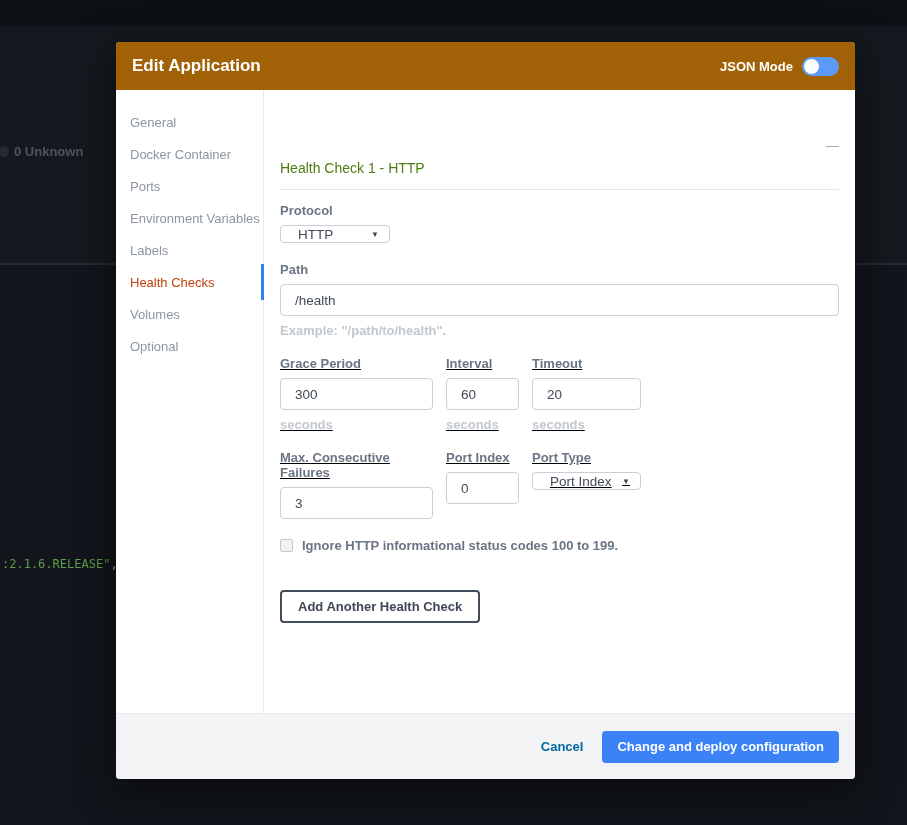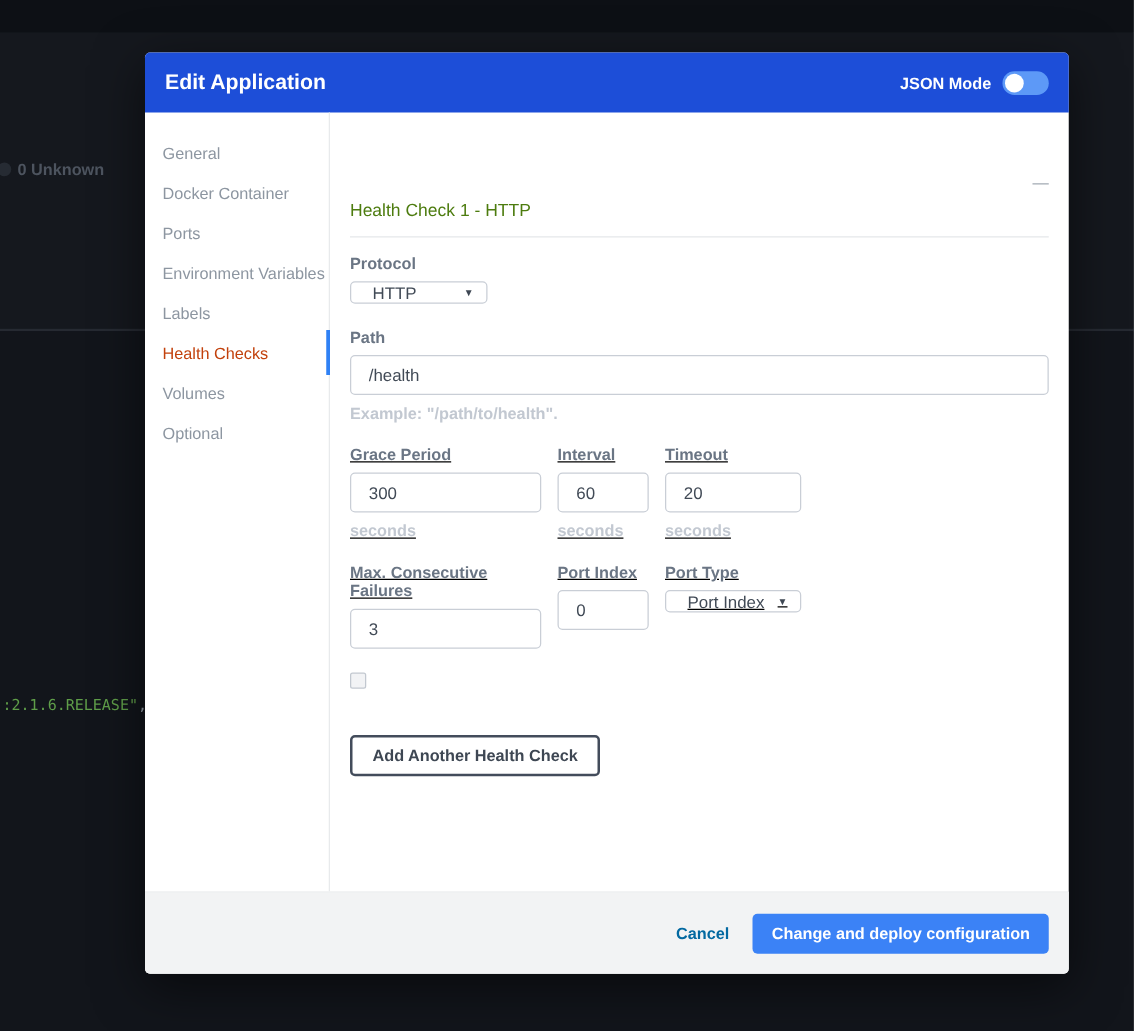--- a/index.html
+++ b/index.html
@@ -7,34 +7,34 @@
   body {
     font-family:"Liberation Sans", sans-serif;
     background:#12151b;
     position:relative;
   }
   
   .bg-topbar { position:absolute; left:0; top:0; width:907px; height:26px; background:#0d1015; }
   .bg-mid    { position:absolute; left:0; top:26px; width:907px; height:237px; background:#15181e; }
   .bg-divider{ position:absolute; left:0; top:263px; width:907px; height:2px; background:#262a32; }
   .bg-low    { position:absolute; left:0; top:265px; width:907px; height:560px; background:#12151b; }
-  .bg-status { position:absolute; left:14px; top:128px; font-size:13px; font-weight:700; color:#4d545f; display:flex; align-items:center; }
+  .bg-status { position:absolute; left:14px; top:144px; font-size:13px; font-weight:700; color:#4d545f; display:flex; align-items:center; }
   .bg-status-dot { position:absolute; left:-16px; top:2px; width:11px; height:11px; border-radius:50%; background:#262b33; }
   .bg-code { position:absolute; left:2px; top:557px; font-family:"DejaVu Sans Mono", monospace; font-size:12px; }
   .bg-code .green { color:#5f9e49; }
   .bg-code .plain { color:#9aa3ad; }
 
   
   .modal {
     position:absolute; left:116px; top:42px; width:739px; height:737px;
     background:#ffffff; border-radius:4px; box-shadow:0 10px 40px rgba(0,0,0,.55);
     display:flex; flex-direction:column;
   }
   .modal-header {
-    height:48px; background:#1d4ed8; border-radius:4px 4px 0 0;
+    height:48px; background:#a16207; border-radius:4px 4px 0 0;
     display:flex; align-items:center; justify-content:space-between;
     padding:0 16px; flex:0 0 auto;
   }
   .modal-title { color:#ffffff; font-size:17px; font-weight:700; }
   .jsonmode { display:flex; align-items:center; }
   .jsonmode-label { color:#ffffff; font-size:13px; font-weight:700; margin-right:9px; }
   .toggle { width:37px; height:19px; border-radius:10px; background:#5d99f7; position:relative; cursor:pointer; }
   .toggle-knob { position:absolute; left:2px; top:2px; width:15px; height:15px; border-radius:50%; background:#ffffff; }
 
   .modal-body { flex:1 1 auto; display:flex; min-height:0; }
@@ -207,20 +207,21 @@
           <div class="flabel">Port Type</div>
           <div class="fselect">
             <span>Port Index</span>
             <span class="arrow">▼</span>
           </div>
         </div>
       </div>
 
       <div class="chkrow">
         <span class="chkbox"></span>
+        <span class="chklabel">Ignore HTTP informational status codes 100 to 199.</span>
       </div>
 
       <button class="add-btn">Add Another Health Check</button>
 
     </div>
   </div>
 
   <div class="modal-footer">
     <button class="cancel-btn">Cancel</button>
     <button class="submit-btn">Change and deploy configuration</button>

